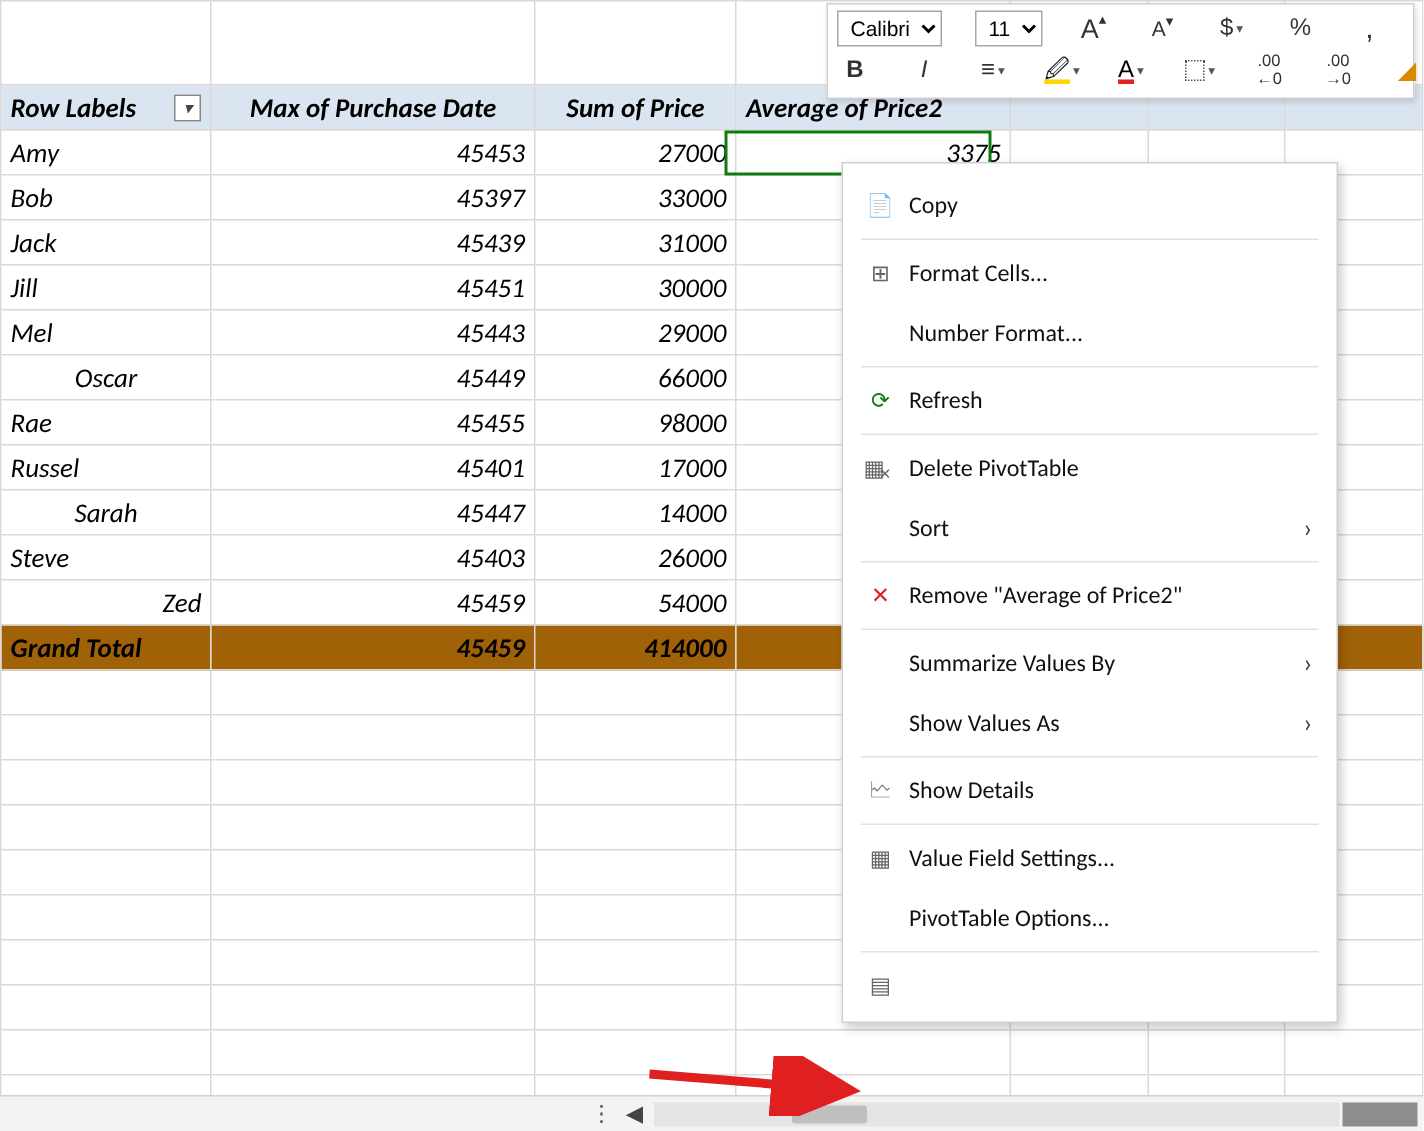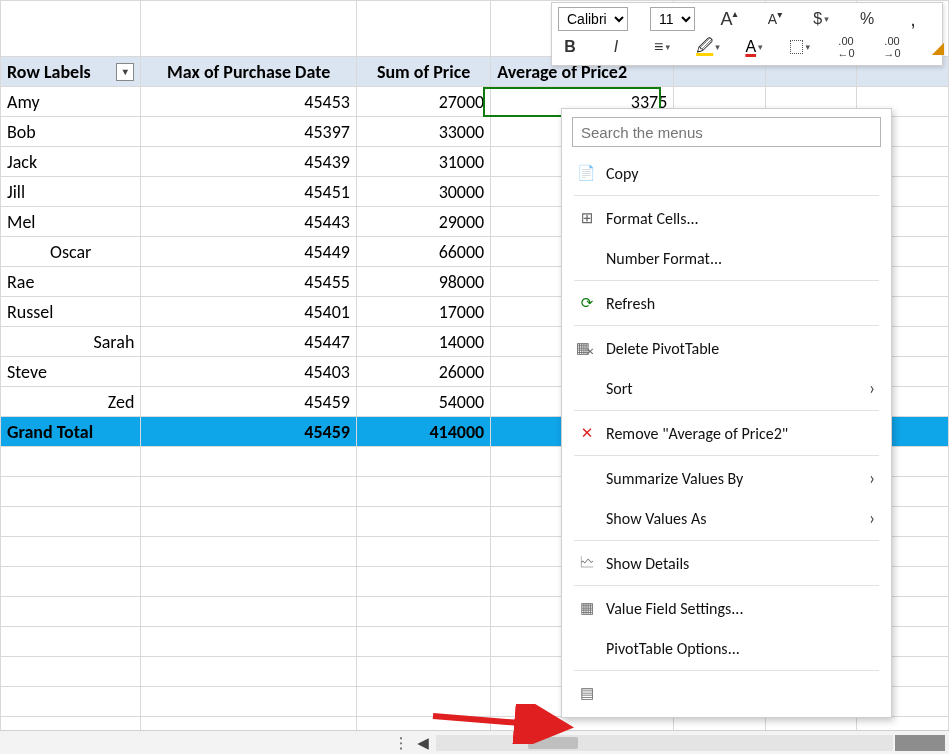--- a/index.html
+++ b/index.html
@@ -7,21 +7,21 @@
     margin: 0; padding: 0;
     font-family: Calibri, "Segoe UI", Arial, sans-serif;
     font-size: 15px;
     background: #fff;
     width: 949px; height: 754px;
     overflow: hidden;
     position: relative;
   }
   
   .sheet {
-    position: absolute; left: 0; top: 0; right: 0; bottom: 40px;
+    position: absolute; left: 0; top: 0; right: 0; bottom: 40px; font-style: italic;
   }
   table.grid {
     border-collapse: collapse;
     width: 100%;
   }
   table.grid td {
     border: 1px solid #d9d9d9;
     height: 30px;
     padding: 2px 6px;
     font-size: 18px;
@@ -52,21 +52,21 @@
     width: 18px; height: 18px;
     border: 1px solid #888;
     background: #fff;
     display: inline-flex; align-items: center; justify-content: center;
     font-size: 10px; color: #444;
     margin-left: 6px;
   }
 
   
   tr.gtotal td {
-    background: #0ea5e9;
+    background: #a16207;
     font-weight: bold;
   }
 
   
   .sel-cell {
     position: absolute;
     border: 2px solid #0f7b0f;
     pointer-events: none;
     z-index: 4;
   }
@@ -295,21 +295,21 @@
         <tr>
           <td class="cA" style="text-align:left">Russel</td>
           <td class="cB">45401</td>
           <td class="cC">17000</td>
           <td class="cD"></td>
           <td class="cE"></td>
           <td class="cF"></td>
           <td class="cG"></td>
         </tr>
         <tr>
-          <td class="cA" style="text-align:right">Sarah</td>
+          <td class="cA" style="text-align:center">Sarah</td>
           <td class="cB">45447</td>
           <td class="cC">14000</td>
           <td class="cD"></td>
           <td class="cE"></td>
           <td class="cF"></td>
           <td class="cG"></td>
         </tr>
         <tr>
           <td class="cA" style="text-align:left">Steve</td>
           <td class="cB">45403</td>
@@ -471,23 +471,20 @@
         <span style="font-size:11px">.00<br>←0</span>
       </button>
     <button class="mtb-btn">
         <span style="font-size:11px">.00<br>→0</span>
       </button>
     <button class="mtb-btn" style="color:#d88a00">◢</button>
   </div>
 </div>
 
 <div class="ctx">
-  <div class="search">
-    <input type="text" placeholder="Search the menus" style="">
-  </div>
   <div class="item">
     <span class="ic">📄</span>
     <span class="lbl"><span>Copy</span></span>
   </div>
   <hr>
   <div class="item">
     <span class="ic">⊞</span>
     <span class="lbl"><span>Format Cells...</span></span>
   </div>
   <div class="item">

